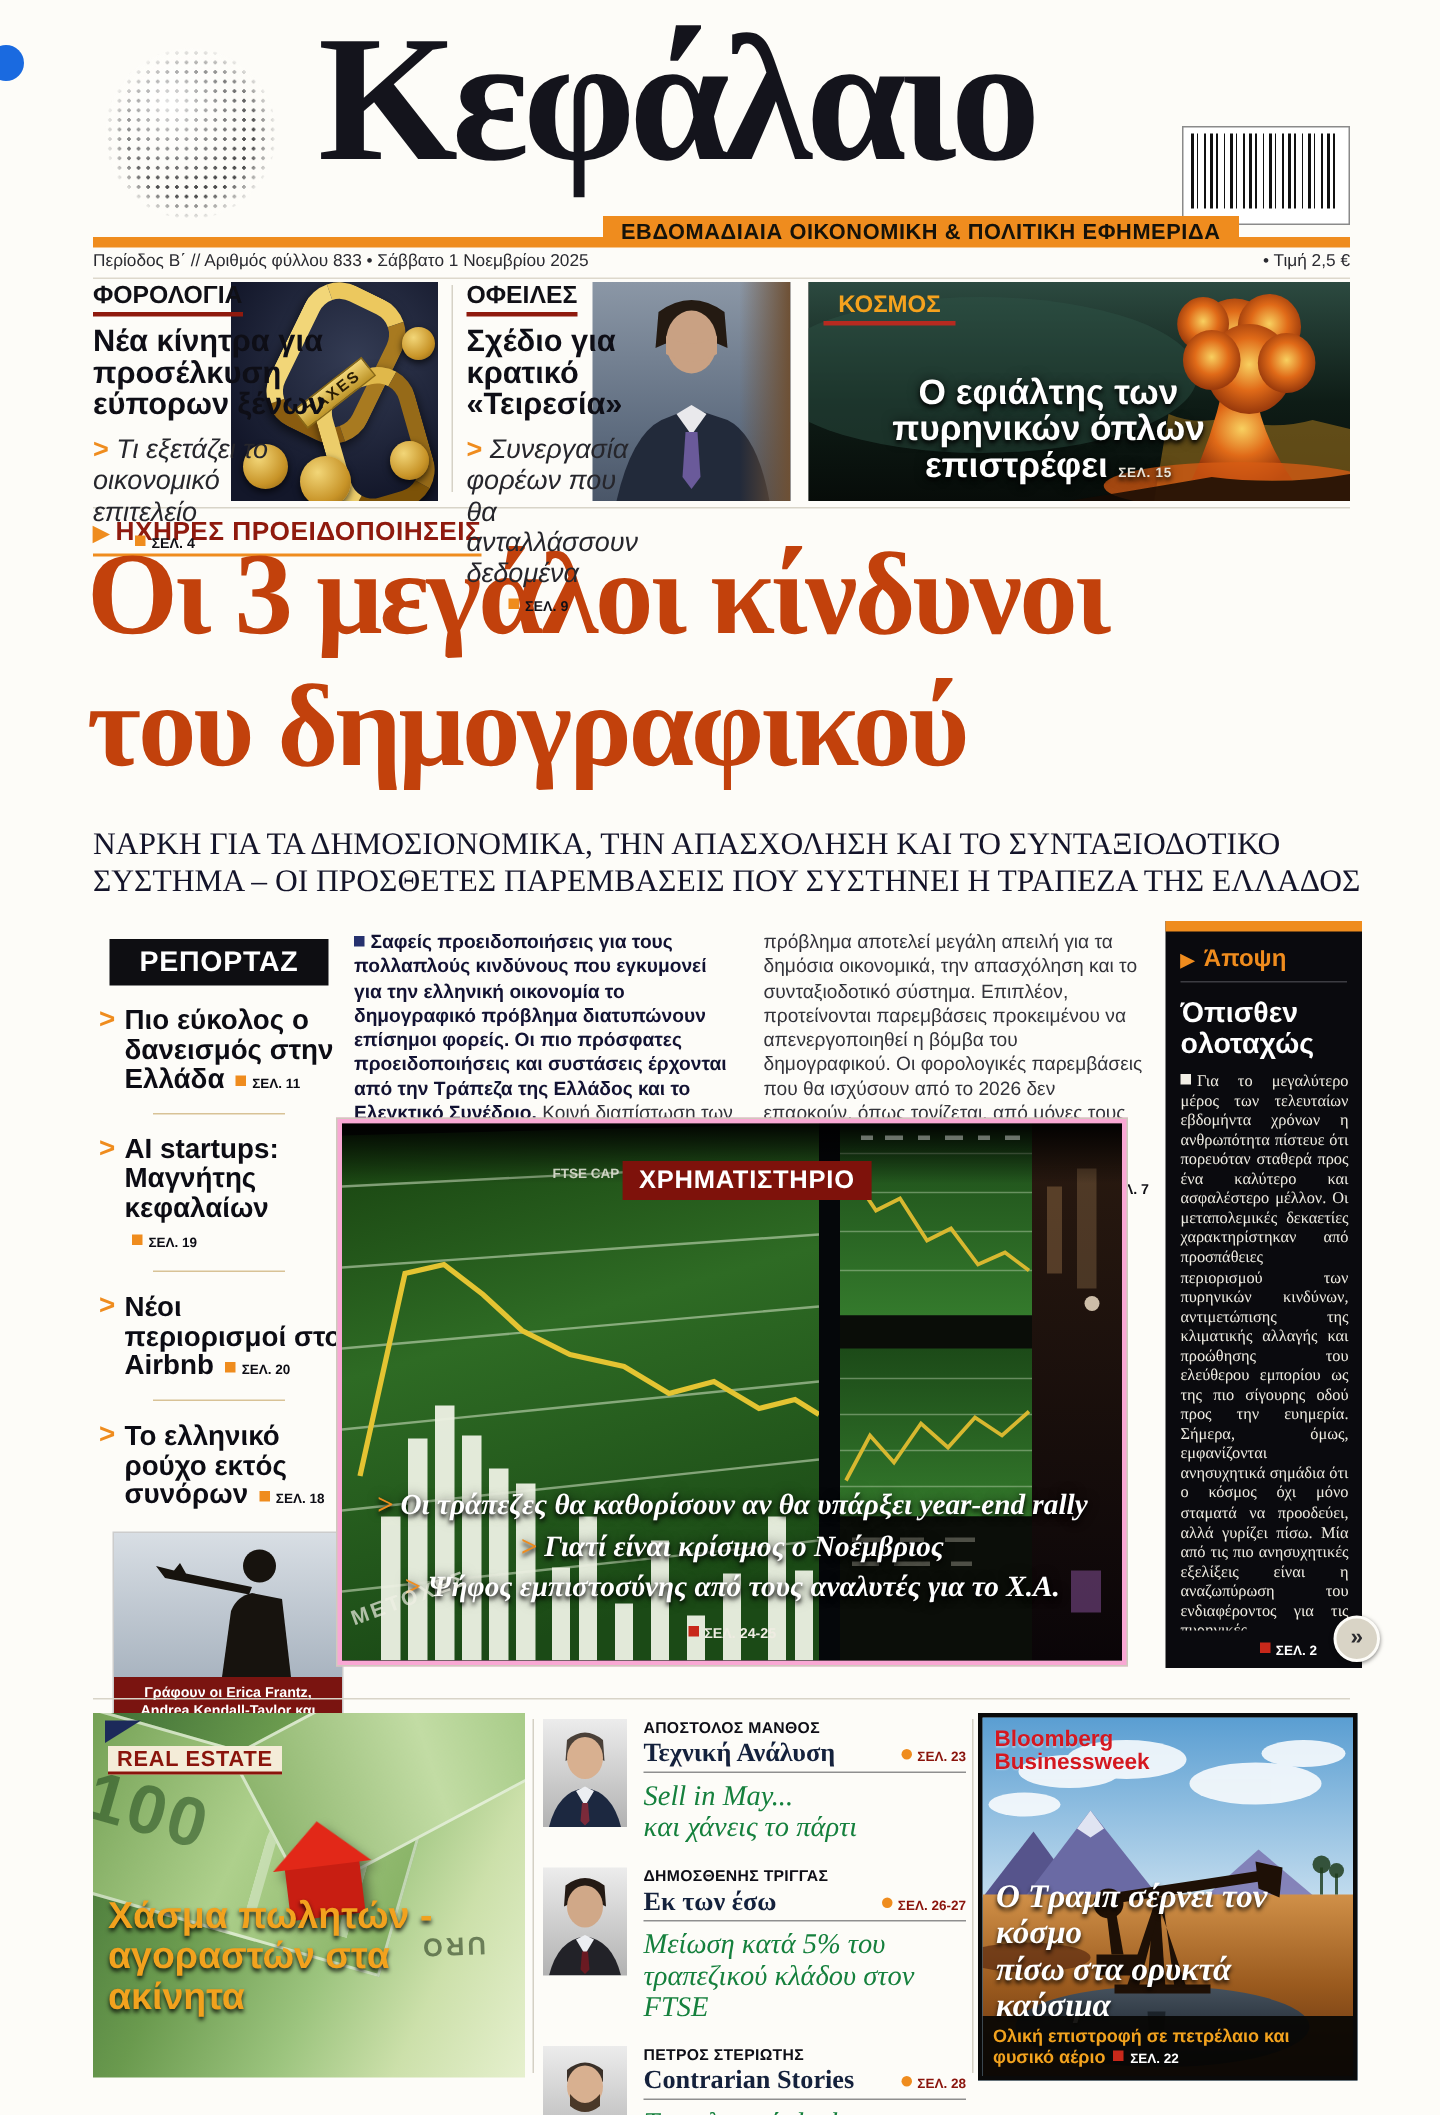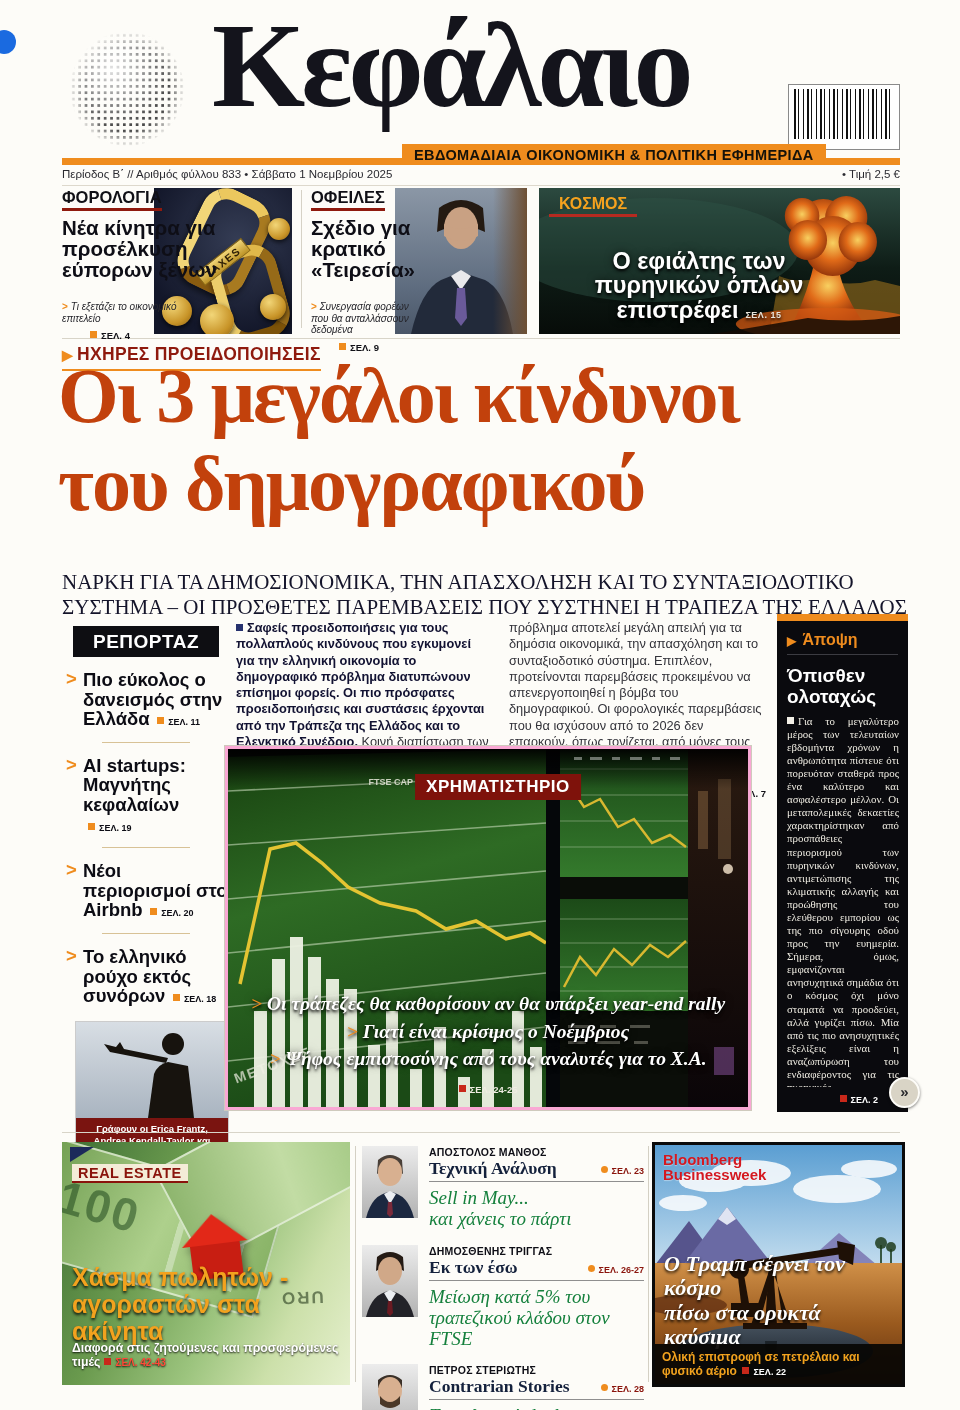--- a/index.html
+++ b/index.html
@@ -31,21 +31,21 @@
   
   .teasers{position:absolute;left:62px;top:188px;width:838px;height:146px;display:flex;}
   .teaser{position:relative;height:100%;}
   .t1{width:230px;}
   .t2{width:216px;}
   .t3{flex:1;margin-left:12px;text-align:center;}
   .t-divider{width:1px;background:#d6d2c6;margin:2px 9px 6px;}
   .t-kicker{display:inline-block;font-size:16.5px;font-weight:bold;color:#101016;border-bottom:3px solid #8f1a0e;padding-bottom:1px;position:relative;z-index:2;}
   .t-title{position:relative;z-index:2;margin-top:6px;font-size:20.5px;font-weight:bold;line-height:1.03;color:#0e0e16;width:178px;}
   .t2 .t-title{width:128px;}
-  .t-sub{position:relative;z-index:2;margin-top:21px;font-size:10px;font-style:italic;color:#26262c;width:118px;line-height:1.15;}
+  .t-sub{position:relative;z-index:2;margin-top:9px;font-size:18px;font-style:italic;color:#26262c;width:118px;line-height:1.15;}
   .t-sub .arr{color:#ef8c1e;font-weight:bold;font-style:normal;}
   .t-page{position:relative;z-index:2;margin-top:6px;margin-left:28px;font-size:9.5px;font-weight:bold;color:#101016;}
   .t-art{position:absolute;right:0;top:0;height:146px;z-index:1;overflow:hidden;}
   .t1-art{width:138px;background:radial-gradient(circle at 60% 35%,#343c54,#13172a 75%);}
   .chain-link{position:absolute;border-radius:26px;box-shadow:0 3px 7px rgba(0,0,0,.65);}
   .link-a{width:50px;height:82px;border:11px solid;border-color:#ecc85e #a87a20 #8a5c10 #f2d678;transform:rotate(26deg);left:34px;top:2px;}
   .link-b{width:46px;height:74px;border:11px solid;border-color:#e0b84a #966a18 #7c5208 #eccd6a;transform:rotate(-16deg);left:62px;top:58px;}
   .coin{position:absolute;border-radius:50%;background:radial-gradient(circle at 35% 32%,#f2d678,#c89428 62%,#8a5e0e);box-shadow:0 2px 5px rgba(0,0,0,.7);}
   .taxes-label{position:absolute;left:40px;top:66px;transform:rotate(-38deg);background:linear-gradient(#f2d678,#bd9428);color:#2a1c04;font-weight:800;font-size:10.5px;letter-spacing:1.5px;padding:1px 7px;border:1px solid #8a6a18;z-index:3;}
   .t2-art{width:132px;background:linear-gradient(180deg,#8b97a6,#5d6b7e 70%,#4a5668);}
@@ -55,21 +55,21 @@
   .t3-kickbar{width:88px;height:3px;background:#b62a20;margin-top:1px;}
   .t3-title{position:absolute;left:10px;bottom:12px;width:300px;color:#fff;font-weight:800;font-size:23.5px;line-height:1.04;text-shadow:0 2px 3px rgba(0,0,0,.95),0 0 8px rgba(0,0,0,.6);z-index:3;}
   .t3-page{font-size:9px;font-weight:bold;margin-left:7px;letter-spacing:.5px;color:#e8e4da;}
 
   .rule{position:absolute;left:62px;width:838px;height:1px;background:#d8d4c8;}
 
   
   .lead-kicker{position:absolute;left:62px;top:344px;font-size:17.5px;font-weight:800;color:#8f1a0e;border-bottom:2px solid #ef8c1e;padding-bottom:4px;letter-spacing:.3px;}
   .lead-kicker .tri{color:#ef8c1e;font-size:14px;margin-right:4px;}
   .lead-headline{position:absolute;left:58px;top:352px;width:860px;font-family:"Liberation Serif",serif;font-weight:bold;font-size:78px;line-height:88px;letter-spacing:-2px;color:#c2410c;}
-  .lead-deck{position:absolute;left:62px;top:550px;width:848px;font-family:"Liberation Serif",serif;font-size:21px;line-height:25px;color:#14142a;margin-top:20px;}
+  .lead-deck{position:absolute;left:62px;top:550px;width:848px;font-family:"Liberation Serif",serif;font-size:21px;line-height:25px;color:#14142a;}
 
   
   .sidebar{position:absolute;left:62px;top:626px;width:168px;}
   .rep-header{width:146px;margin:0 auto;background:#0e0e12;color:#fff;font-weight:800;font-size:19px;text-align:center;padding:5px 0 4px;letter-spacing:.5px;}
   .rep-item{margin:13px 0 0 4px;padding-left:17px;position:relative;font-weight:800;font-size:18.5px;line-height:1.06;color:#0c0c14;}
   .rep-arrow{position:absolute;left:0;top:-1px;color:#ef8c1e;}
   .rep-page{font-size:9px;white-space:nowrap;font-weight:bold;margin-left:5px;}
   .rep-div{width:88px;margin:13px auto 0;border-top:1px solid #d8c296;}
   .nyt{margin:16px 0 0 14px;width:152px;box-shadow:0 0 0 1px #ccc;}
   .nyt-sky{height:96px;background:linear-gradient(180deg,#d8dee4,#a9b4c0);position:relative;overflow:hidden;}
@@ -407,21 +407,20 @@
   </div>
   <div class="note note2"></div>
   <div class="euro-mark">URO</div>
   <div class="house">
     <div class="house-roof"></div>
     <div class="house-body"></div>
   </div>
   <div class="re-corner"></div>
   <div class="re-label">REAL ESTATE</div>
   <div class="re-title">Χάσμα πωλητών - αγοραστών στα ακίνητα</div>
-  <div class="re-sub"><span>Διαφορά στις ζητούμενες και προσφερόμενες τιμές</span><span class="re-page"><span class="sq red"></span><span>ΣΕΛ. 42-43</span></span></div>
 </div>
 
 <div class="columnists">
 
   <div class="colm">
     <div class="colm-photo">
       <svg width="56" height="72" viewBox="0 0 56 72">
         <path d="M16,14 Q28,4 40,14 L41,28 Q28,20 15,28 Z" fill="#4a4038"></path>
         <ellipse cx="28" cy="26" rx="12" ry="14" fill="#d8b090"></ellipse>
         <path d="M4,72 Q10,48 28,46 Q46,48 52,72 Z" fill="#1c2840"></path>

